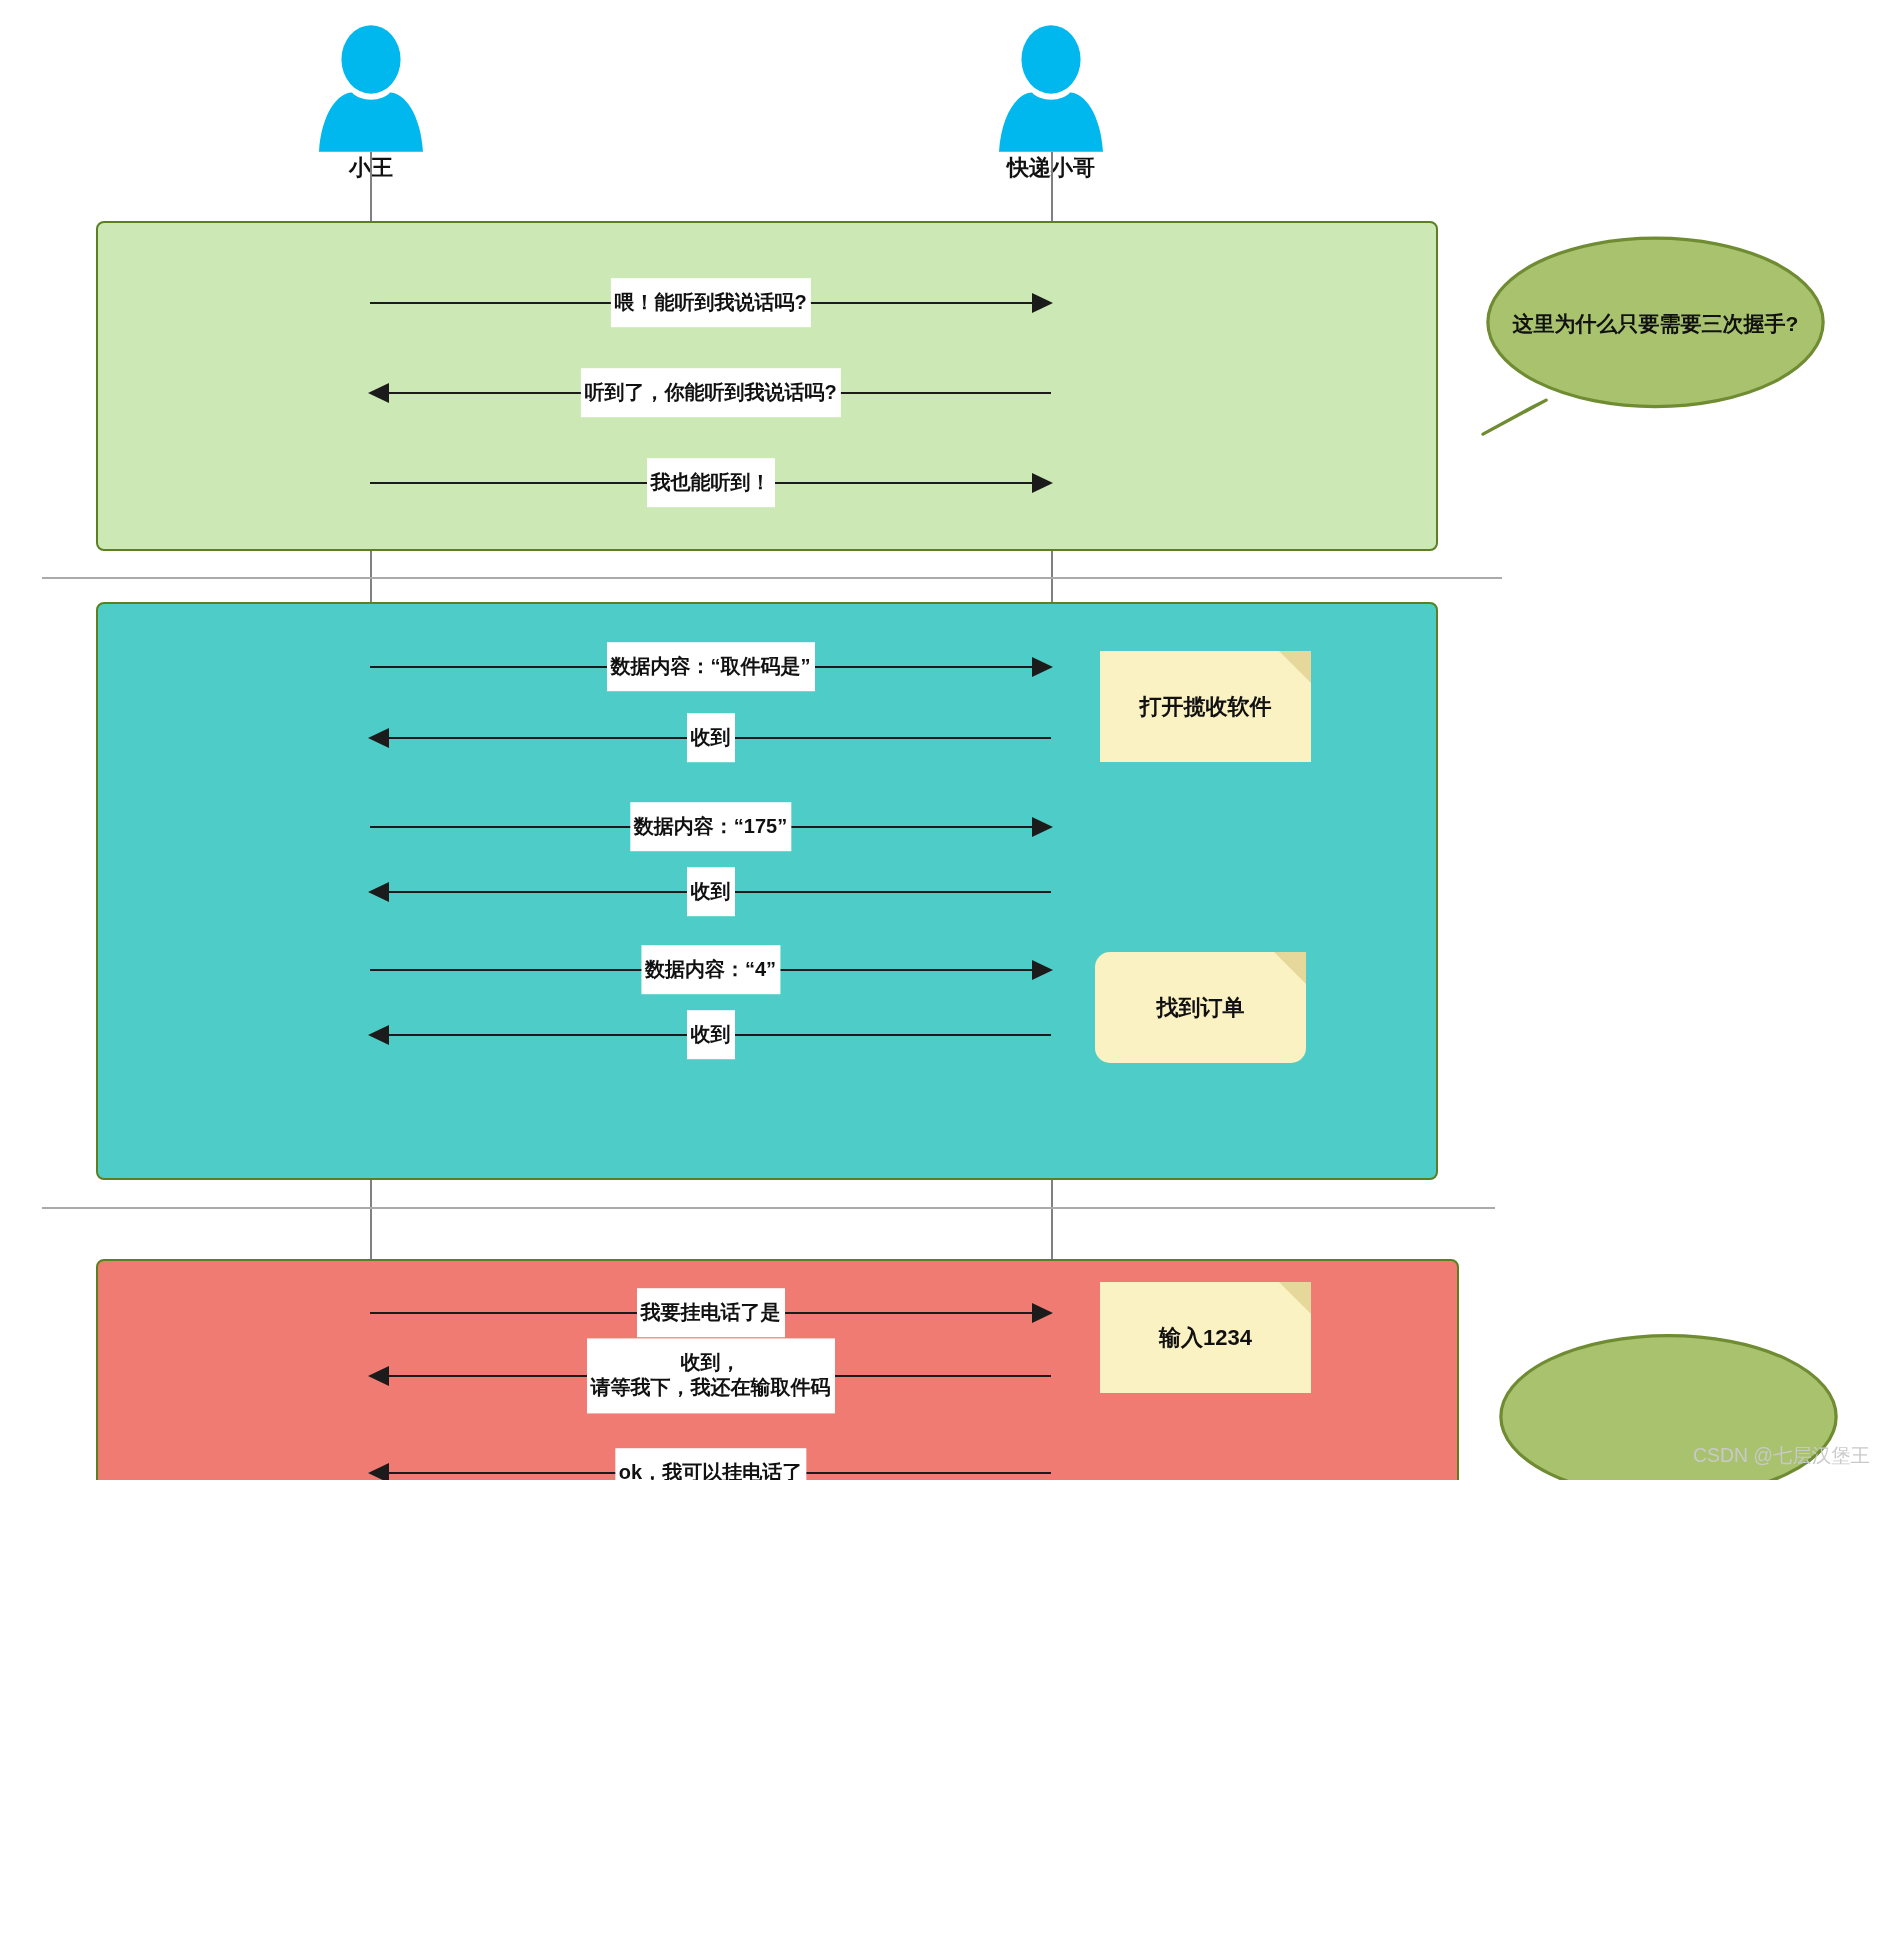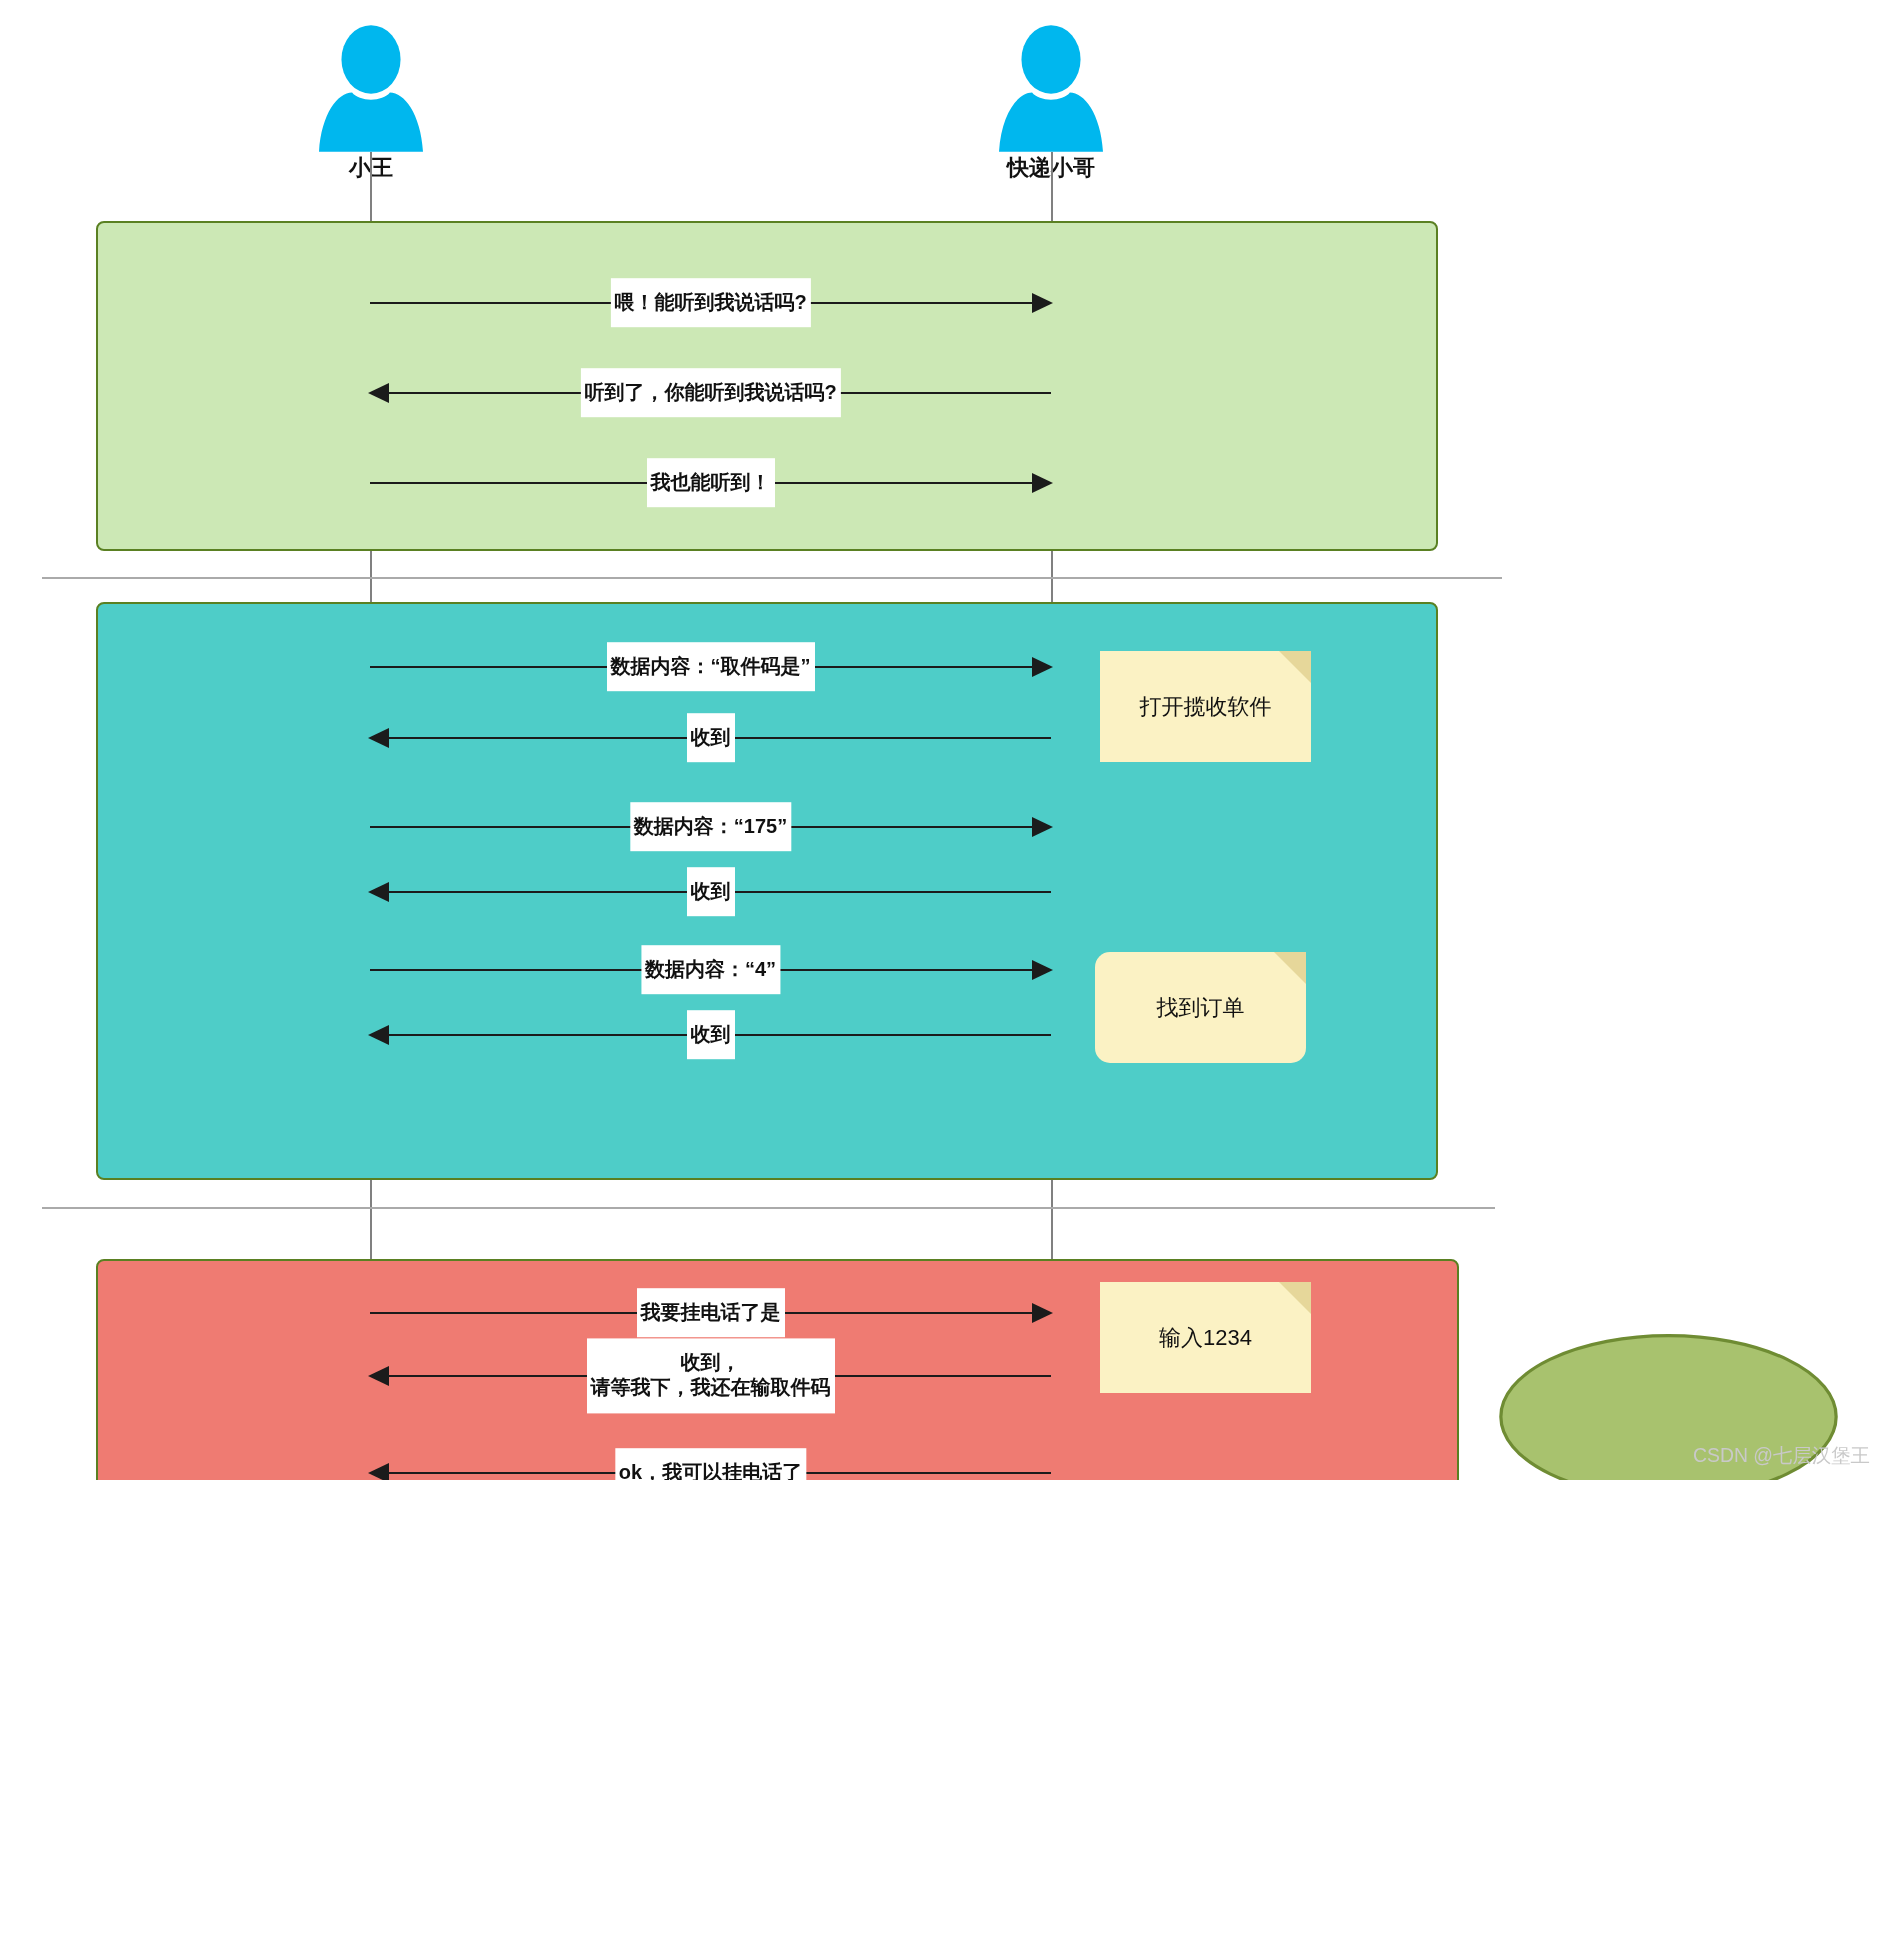--- a/index.html
+++ b/index.html
@@ -104,21 +104,21 @@
     white-space: pre;
     text-align: center;
   }
 
   
   .note {
     position: absolute;
     background: #fbf2c4;
     color: #111111;
     font-size: 22px;
-    font-weight: normal;
+    font-weight: bold;
     display: flex;
     align-items: center;
     justify-content: center;
     box-sizing: border-box;
     text-align: center;
   }
   .note-fold {
     position: absolute;
     top: 0;
     right: 0;
@@ -286,20 +286,27 @@
     <div class="msg-line"></div>
     <div class="msg-head right"></div>
     <div class="msg-label">ok，再见</div>
   </div>
 
   <div class="note" style="left:1100px; top:1282px; width:211px; height:111px;">
     <div class="note-fold"></div>
     <span class="note-text">输入1234</span>
   </div>
 
+  <div class="bubble" style="left:1483px; top:233px; width:345px; height:194px;">
+    <svg width="345" height="203" viewBox="0 0 426 250">
+      <path d="M62 214 L0 248 L78 206 Z" fill="#a8c26e" stroke="#6f8c33" stroke-width="4" stroke-linejoin="round"></path>
+      <ellipse cx="213" cy="110" rx="207" ry="104" fill="#a8c26e" stroke="#6f8c33" stroke-width="4"></ellipse>
+    </svg>
+    <div class="bubble-text" style="top:77px;">这里为什么只要需要三次握手?</div>
+  </div>
 
   <div class="bubble" style="left:1496px; top:1337px; width:345px; height:194px;">
     <svg width="345" height="203" viewBox="0 0 426 250">
       <path d="M62 196 L0 232 L80 190 Z" fill="#a8c26e" stroke="#6f8c33" stroke-width="4" stroke-linejoin="round"></path>
       <ellipse cx="213" cy="98" rx="207" ry="100" fill="#a8c26e" stroke="#6f8c33" stroke-width="4"></ellipse>
     </svg>
   </div>
 
   <div class="watermark">CSDN @七层汉堡王</div>
 

